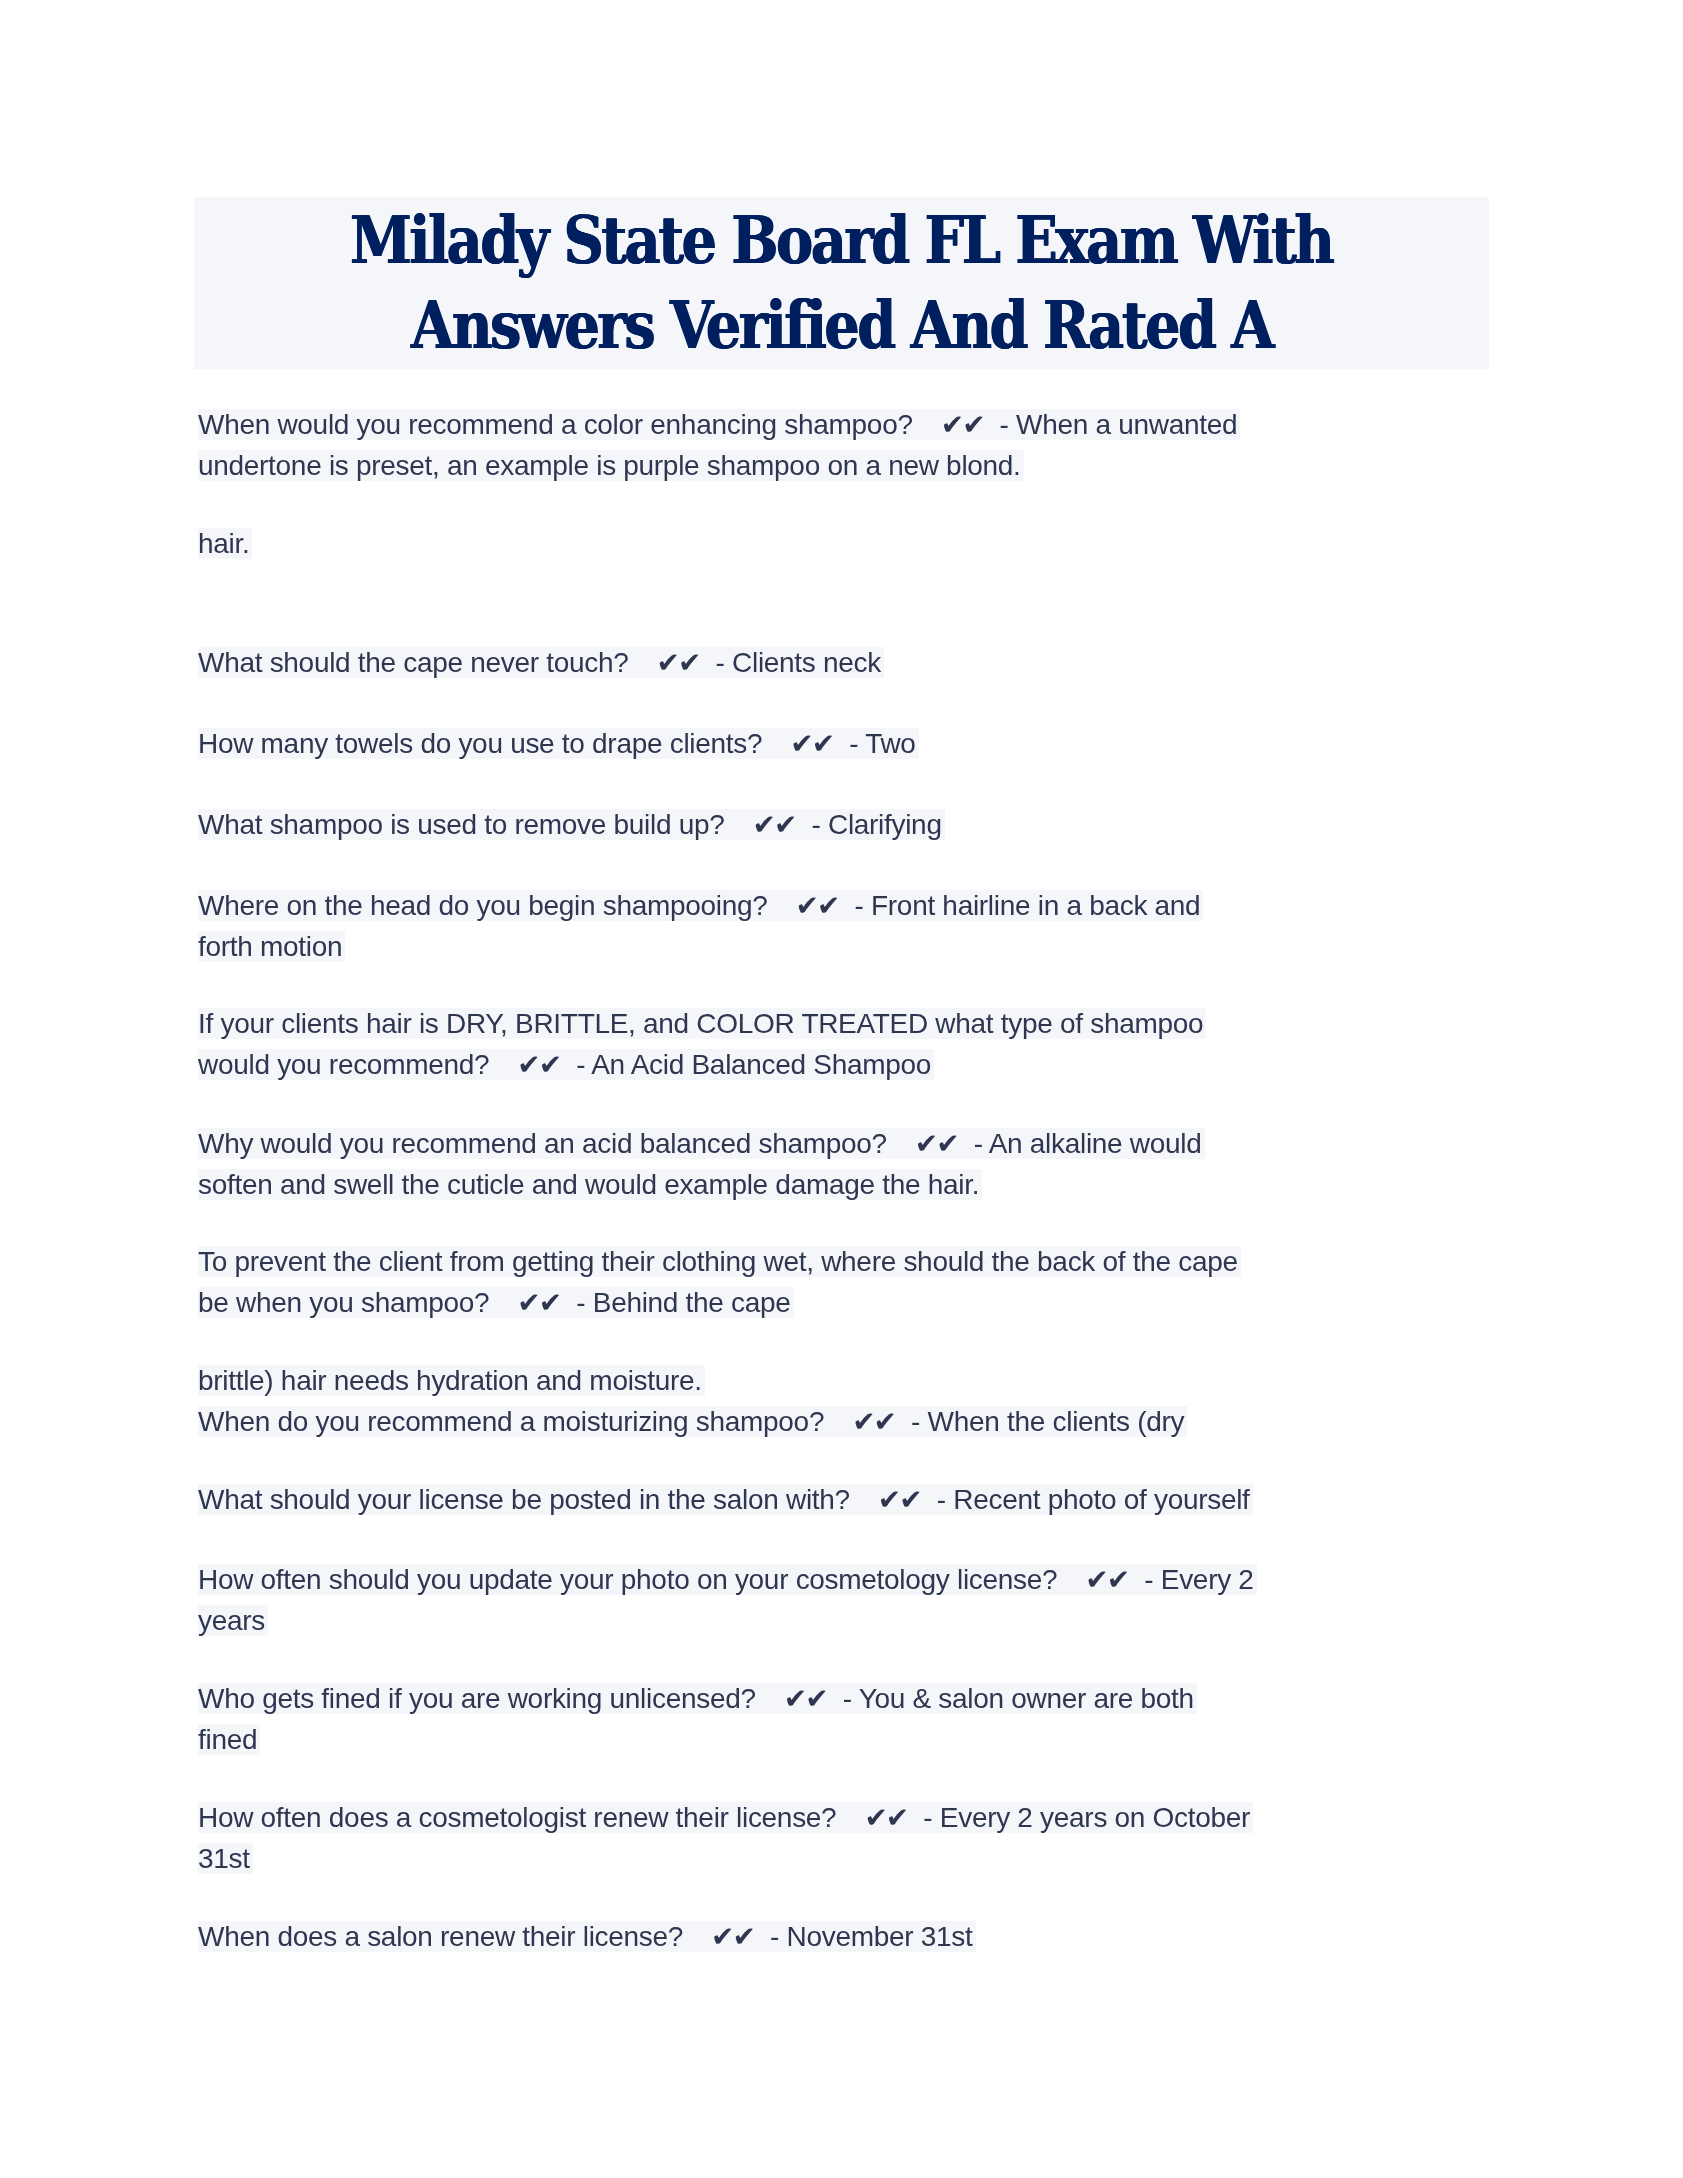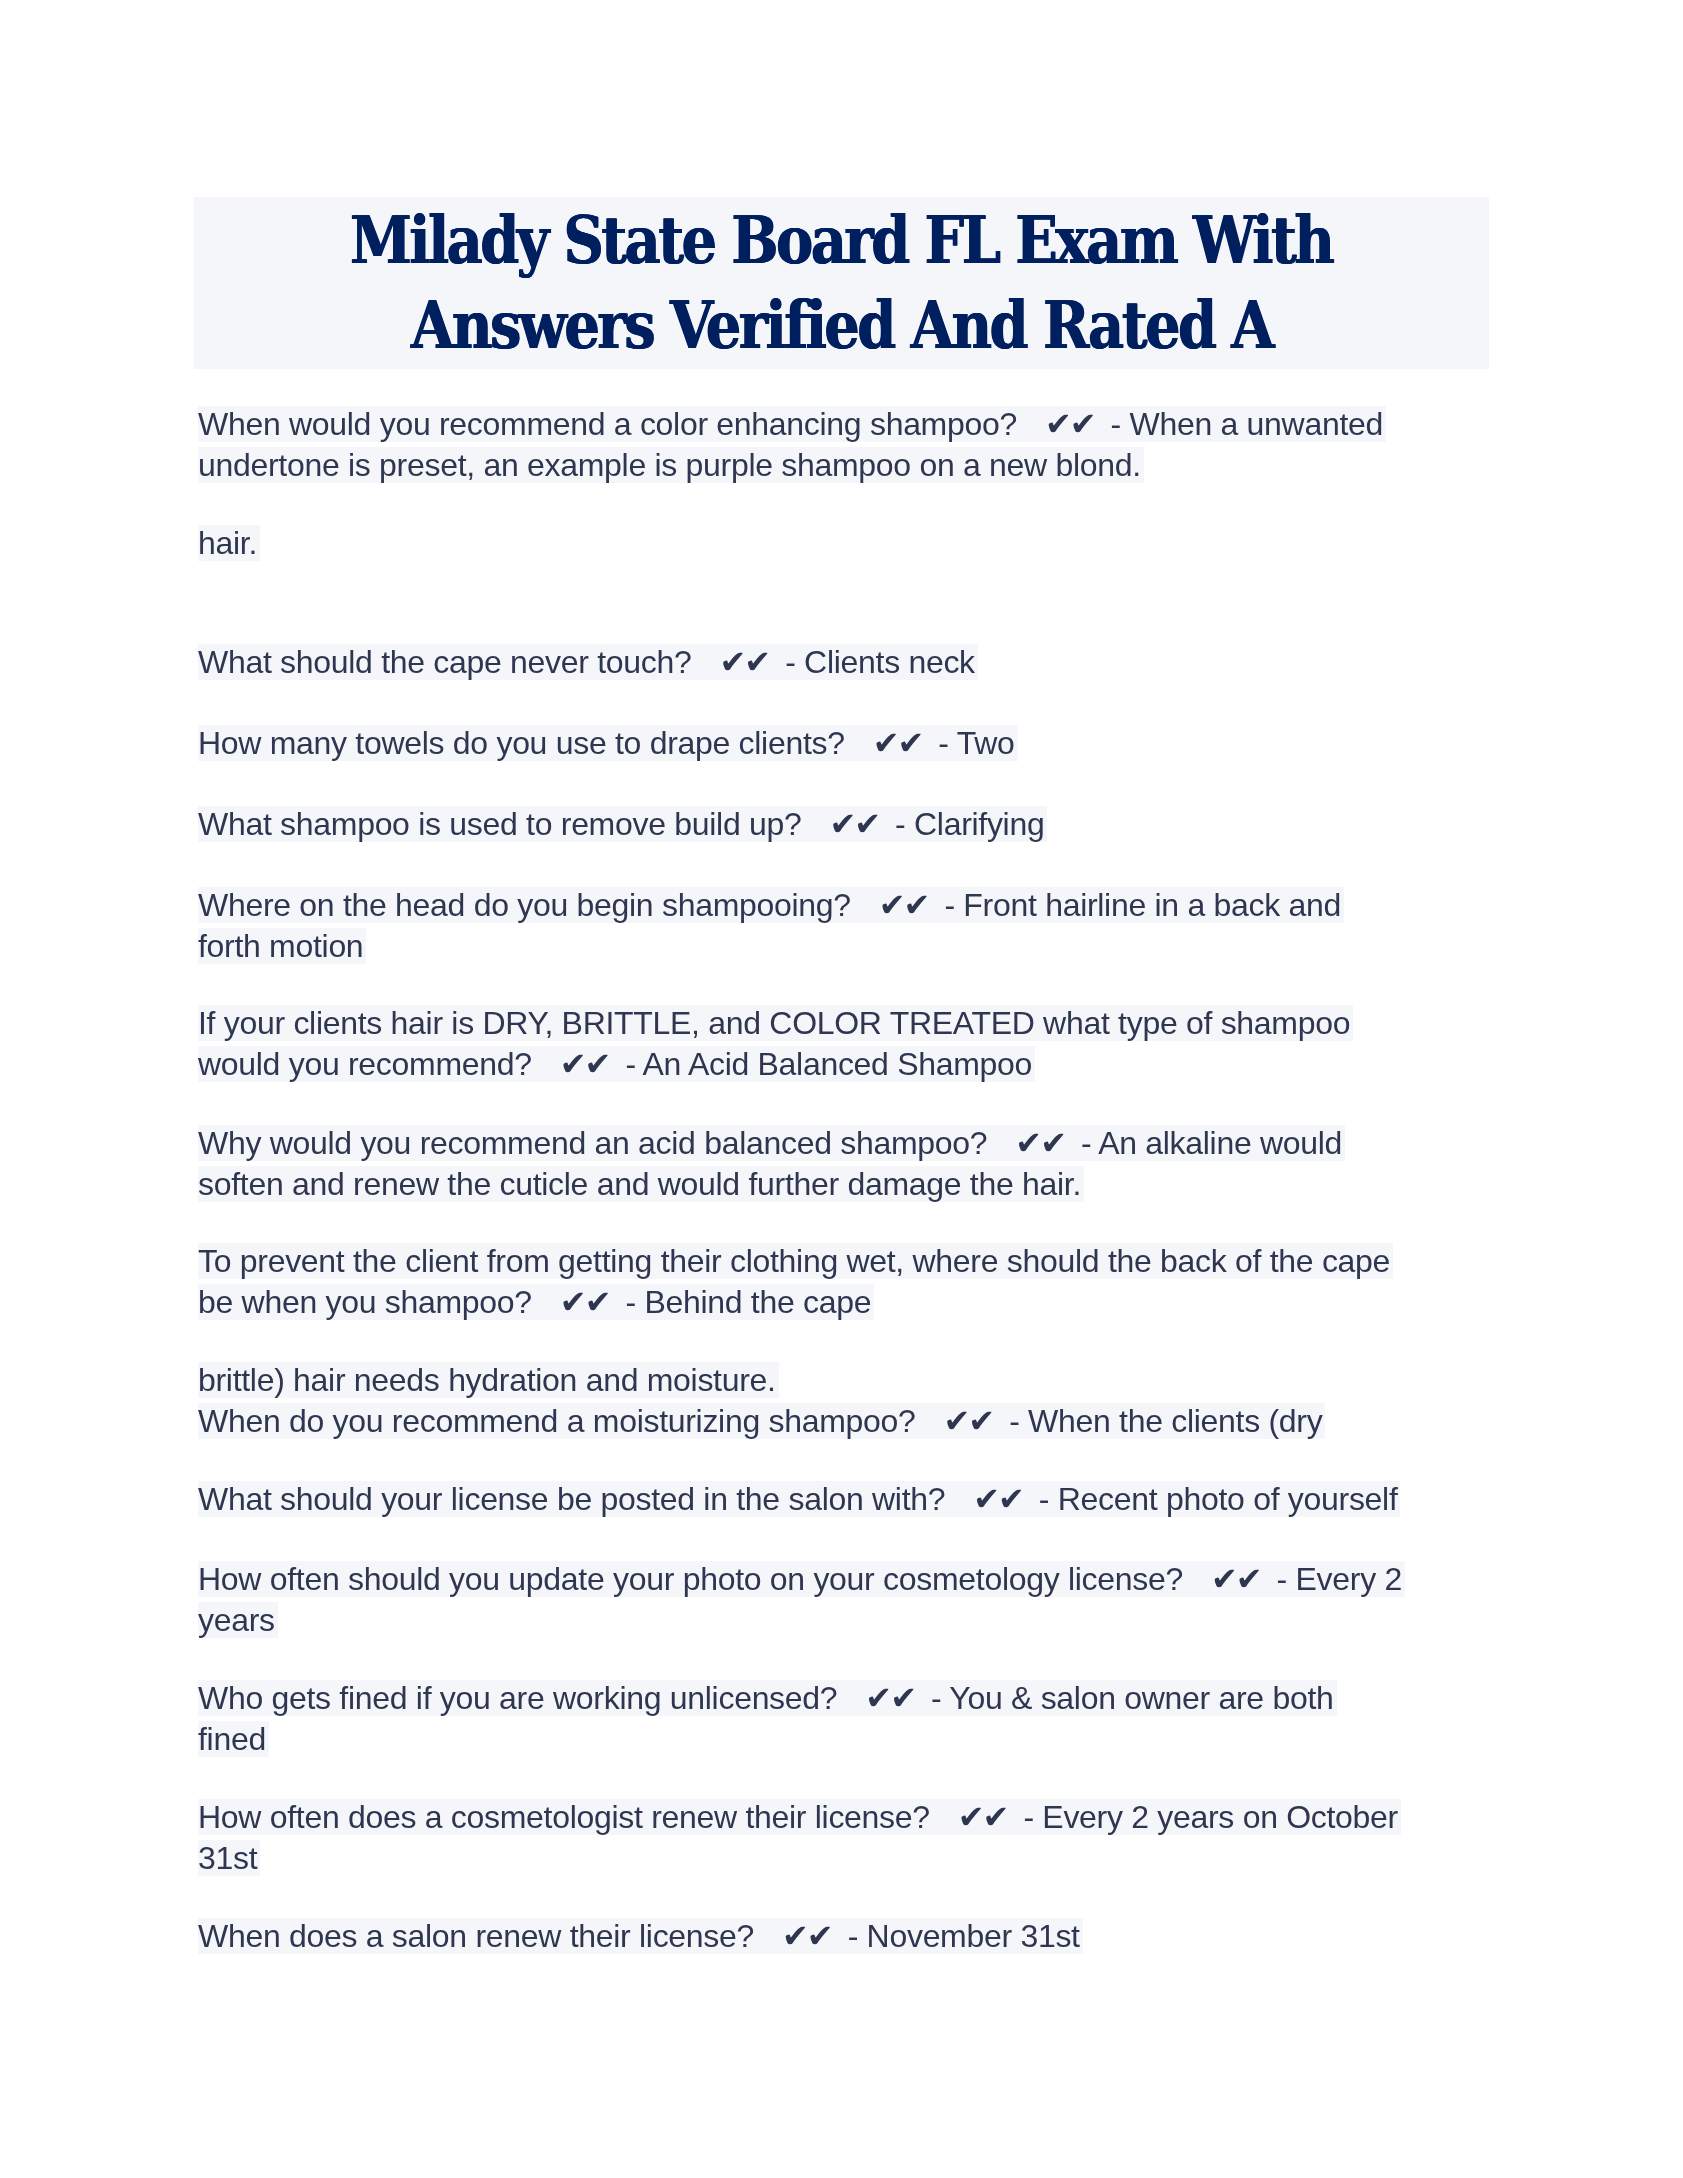--- a/index.html
+++ b/index.html
@@ -48,21 +48,21 @@
       position: absolute;
       left: 198px;
       top: 0;
       width: 1297px;
     }
     .qa {
       position: absolute;
       left: 0;
       width: 1297px;
       font-family: "Liberation Sans", sans-serif;
-      font-size: 32px;
+      font-size: 28px;
       line-height: 41px;
       color: #2e3650;
       letter-spacing: -0.3px;
     }
     .qa .line {
       display: block;
       white-space: nowrap;
     }
     .qa .hl {
       background: #f5f6fa;
@@ -118,21 +118,21 @@
       <span class="line"><span class="hl">forth motion</span></span>
     </div>
 
     <div class="qa" style="top:1003px">
       <span class="line"><span class="hl">If your clients hair is DRY, BRITTLE, and COLOR TREATED what type of shampoo</span></span>
       <span class="line"><span class="hl"><span>would you recommend?</span><span class="check">✔✔</span><span>- An Acid Balanced Shampoo</span></span></span>
     </div>
 
     <div class="qa" style="top:1123px">
       <span class="line"><span class="hl"><span>Why would you recommend an acid balanced shampoo?</span><span class="check">✔✔</span><span>- An alkaline would</span></span></span>
-      <span class="line"><span class="hl">soften and renew the cuticle and would further damage the hair.</span></span>
+      <span class="line"><span class="hl">soften and swell the cuticle and would example damage the hair.</span></span>
     </div>
 
     <div class="qa" style="top:1241px">
       <span class="line"><span class="hl">To prevent the client from getting their clothing wet, where should the back of the cape</span></span>
       <span class="line"><span class="hl"><span>be when you shampoo?</span><span class="check">✔✔</span><span>- Behind the cape</span></span></span>
     </div>
 
     <div class="qa" style="top:1360px">
       <span class="line"><span class="hl">brittle) hair needs hydration and moisture.</span></span>
       <span class="line"><span class="hl"><span>When do you recommend a moisturizing shampoo?</span><span class="check">✔✔</span><span>- When the clients (dry</span></span></span>

